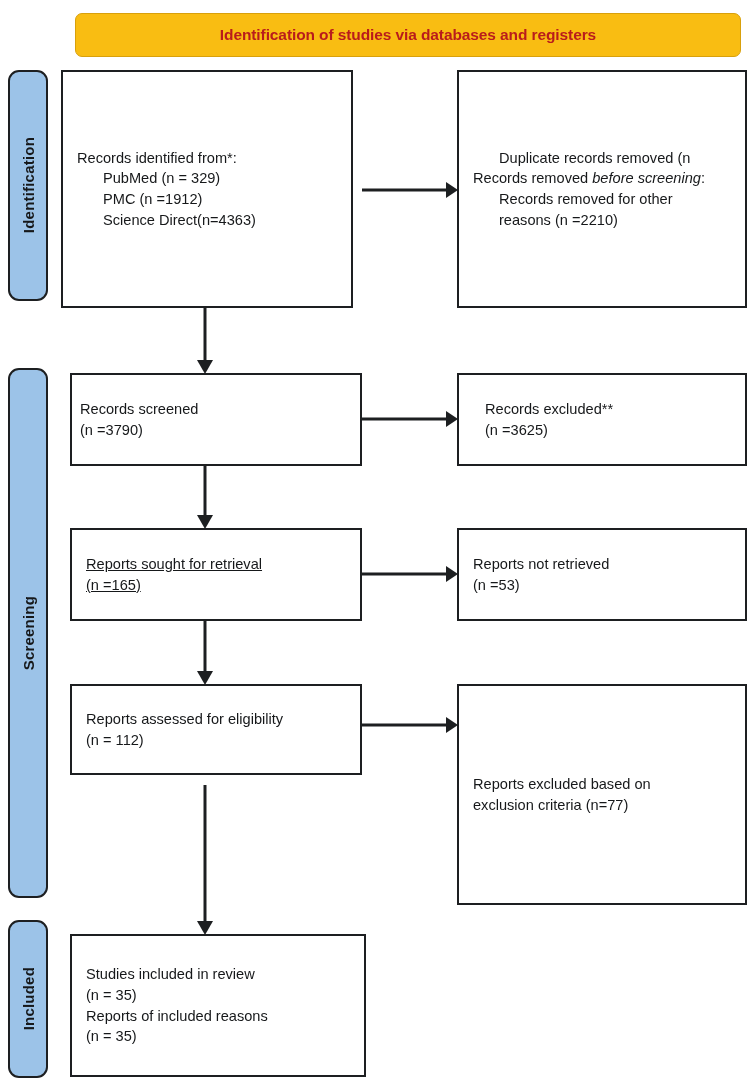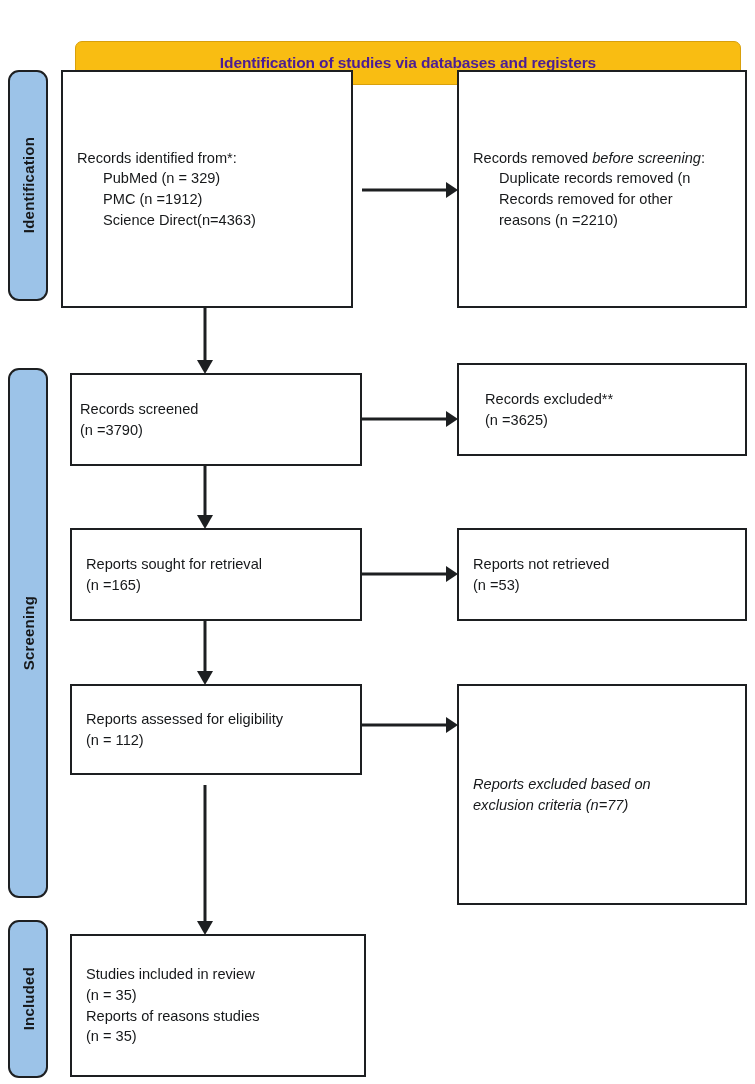--- a/index.html
+++ b/index.html
@@ -27,26 +27,25 @@
     top: 13px;
     width: 666px;
     height: 44px;
     background: #f9bd12;
     border: 1px solid #d8a00c;
     border-radius: 7px;
     box-sizing: border-box;
     display: flex;
     align-items: center;
     justify-content: center;
-    color: #4c1d95;
+    color: #b91c1c;
     font-weight: bold;
     font-size: 15.5px;
     letter-spacing: -0.1px;
     text-align: center;
-    margin-top: 28px;
   }
 
   
   .stagebar {
     position: absolute;
     left: 8px;
     width: 40px;
     background: #9cc3e8;
     border: 2.5px solid #1d1f21;
     border-radius: 11px;
@@ -82,29 +81,29 @@
     font-size: 14.6px;
     line-height: 1.42;
   }
   .fbox .ln { white-space: pre-wrap; }
   .fbox .indent { padding-left: 26px; }
   .fbox em { font-style: italic; }
 
   
   #box-identified { left: 61px; top: 70px;  width: 292px; height: 238px; }
   #box-screened   { left: 70px; top: 373px; width: 292px; height: 93px; padding-left: 8px;  }
-  #box-sought     { left: 70px; top: 528px; width: 292px; height: 93px;  }
+  #box-sought     { left: 70px; top: 528px; width: 292px; height: 93px; text-decoration: underline;  }
   #box-assessed   { left: 70px; top: 684px; width: 292px; height: 91px; }
   #box-included   { left: 70px; top: 934px; width: 296px; height: 143px; }
 
   
   #box-removed        { left: 457px; top: 70px;  width: 290px; height: 238px; }
-  #box-excluded       { left: 457px; top: 363px; width: 290px; height: 93px; padding-left: 26px;  }
+  #box-excluded       { left: 457px; top: 373px; width: 290px; height: 93px; padding-left: 26px;  }
   #box-notretrieved   { left: 457px; top: 528px; width: 290px; height: 93px; justify-content: center;  }
-  #box-excl-criteria  { left: 457px; top: 684px; width: 290px; height: 221px; font-style: italic; }
+  #box-excl-criteria  { left: 457px; top: 684px; width: 290px; height: 221px; }
 
   
   .conn { position: absolute; }
   .conn svg { display: block; overflow: visible; }
 
   #arr-h1 { left: 362px; top: 178px; width: 96px; height: 24px; }
   #arr-h2 { left: 362px; top: 407px; width: 96px; height: 24px; }
   #arr-h3 { left: 362px; top: 562px; width: 96px; height: 24px; }
   #arr-h4 { left: 362px; top: 713px; width: 96px; height: 24px; }
 
@@ -131,22 +130,22 @@
   </div>
 
   <div class="fbox" id="box-identified">
     <span class="ln">Records identified from*:</span>
     <span class="ln indent">PubMed (n = 329)</span>
     <span class="ln indent">PMC (n =1912)</span>
     <span class="ln indent">Science Direct(n=4363)</span>
   </div>
 
   <div class="fbox" id="box-removed">
+    <span class="ln indent">Duplicate records removed (n</span>
     <span class="ln"><span>Records removed </span><em>before screening</em><span>:</span></span>
-    <span class="ln indent">Duplicate records removed (n</span>
     <span class="ln indent">Records removed for other</span>
     <span class="ln indent">reasons (n =2210)</span>
   </div>
 
   <div class="fbox" id="box-screened">
     <span class="ln">Records screened</span>
     <span class="ln">(n =3790)</span>
   </div>
 
   <div class="fbox" id="box-excluded">
@@ -170,21 +169,21 @@
   </div>
 
   <div class="fbox" id="box-excl-criteria">
     <span class="ln">Reports excluded based on</span>
     <span class="ln">exclusion criteria (n=77)</span>
   </div>
 
   <div class="fbox" id="box-included">
     <span class="ln">Studies included in review</span>
     <span class="ln">(n = 35)</span>
-    <span class="ln">Reports of reasons studies</span>
+    <span class="ln">Reports of included reasons</span>
     <span class="ln">(n = 35)</span>
   </div>
 
   <div class="conn" id="arr-h1">
     <svg width="96" height="24" viewBox="0 0 96 24">
       <line x1="0" y1="12" x2="84" y2="12" stroke="#1d1f21" stroke-width="3"></line>
       <polygon points="84,4 96,12 84,20" fill="#1d1f21"></polygon>
     </svg>
   </div>
   <div class="conn" id="arr-h2">

